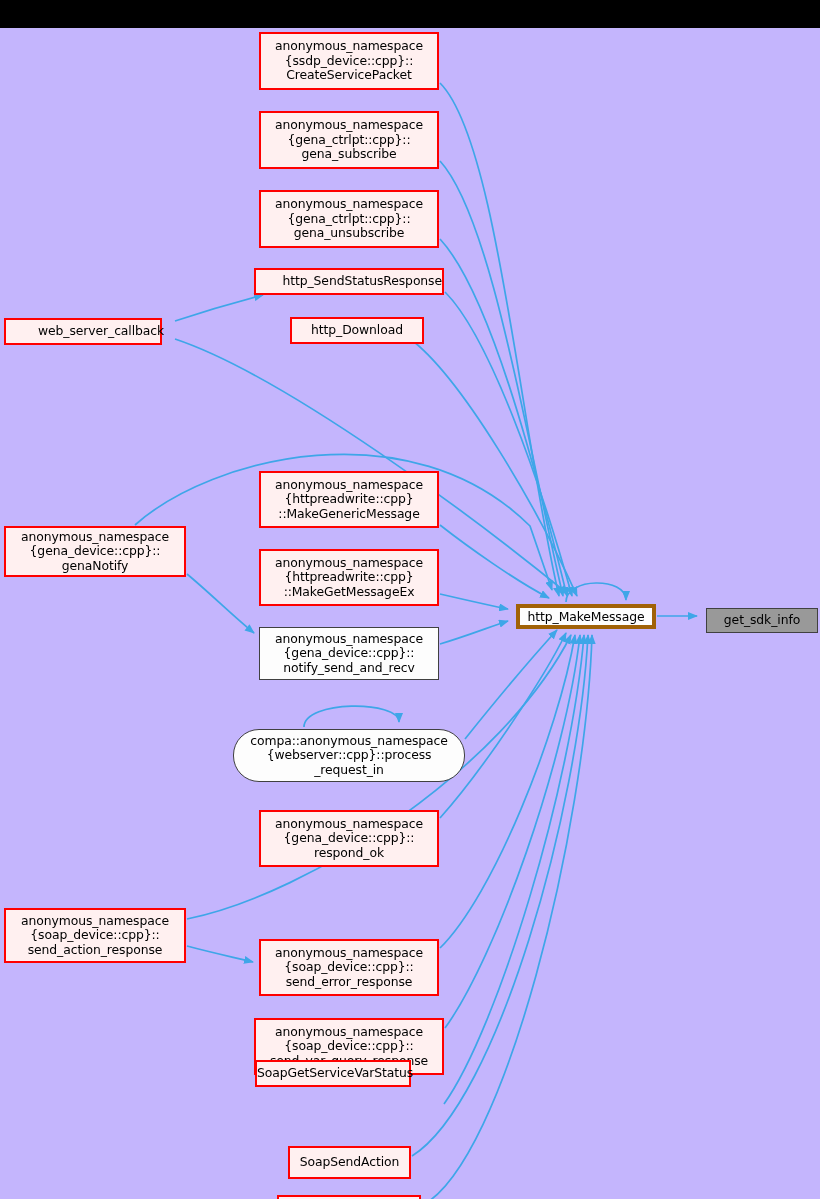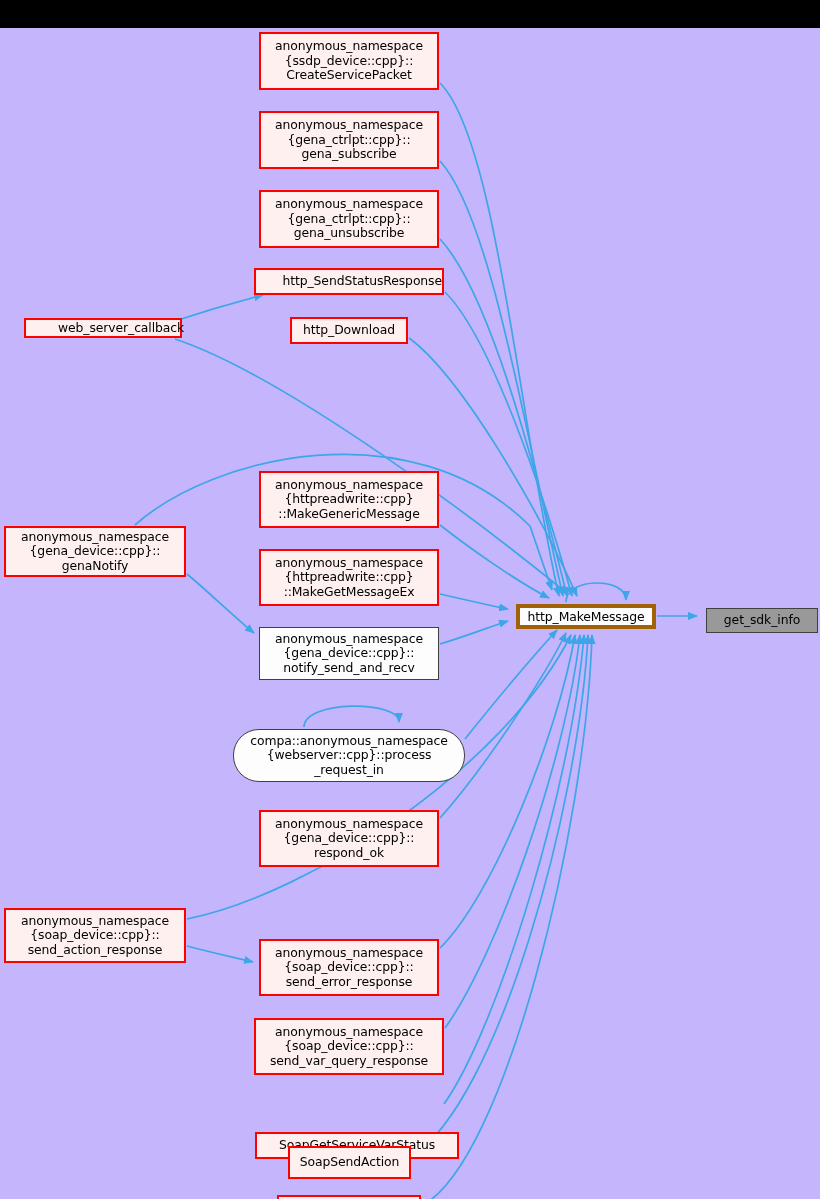--- a/index.html
+++ b/index.html
@@ -139,25 +139,25 @@
   <div class="node caller" style="left:259px; top:162px; width:180px; height:58px;">
     <span class="lbl">anonymous_namespace
 {gena_ctrlpt::cpp}::
 gena_unsubscribe</span>
   </div>
 
   <div class="node caller" style="left:254px; top:240px; width:190px; height:27px;text-align:right;">
     <span class="lbl">http_SendStatusResponse</span>
   </div>
 
-  <div class="node caller" style="left:290px; top:289px; width:118px; height:27px;">
+  <div class="node caller" style="left:290px; top:289px; width:134px; height:27px;">
     <span class="lbl">http_Download</span>
   </div>
 
-  <div class="node caller" style="left:24px; top:290px; width:158px; height:20px;padding-left:32px;">
+  <div class="node caller" style="left:4px; top:290px; width:158px; height:27px;padding-left:32px;">
     <span class="lbl">web_server_callback</span>
   </div>
 
   <div class="node caller" style="left:259px; top:443px; width:180px; height:57px;">
     <span class="lbl">anonymous_namespace
 {httpreadwrite::cpp}
 ::MakeGenericMessage</span>
   </div>
 
   <div class="node caller" style="left:259px; top:521px; width:180px; height:57px;">
@@ -201,21 +201,21 @@
 {soap_device::cpp}::
 send_error_response</span>
   </div>
 
   <div class="node caller" style="left:254px; top:990px; width:190px; height:57px;">
     <span class="lbl">anonymous_namespace
 {soap_device::cpp}::
 send_var_query_response</span>
   </div>
 
-  <div class="node caller" style="left:255px; top:1104px; width:204px; height:27px;align-items:center;">
+  <div class="node caller" style="left:255px; top:1032px; width:156px; height:27px;align-items:center;">
     <span class="lbl">SoapGetServiceVarStatus</span>
   </div>
 
   <div class="node caller" style="left:288px; top:1118px; width:123px; height:33px;">
     <span class="lbl">SoapSendAction</span>
   </div>
 
   <div class="node caller" style="left:277px; top:1167px; width:144px; height:27px;">
     <span class="lbl">SoapSendActionEx</span>
   </div>

